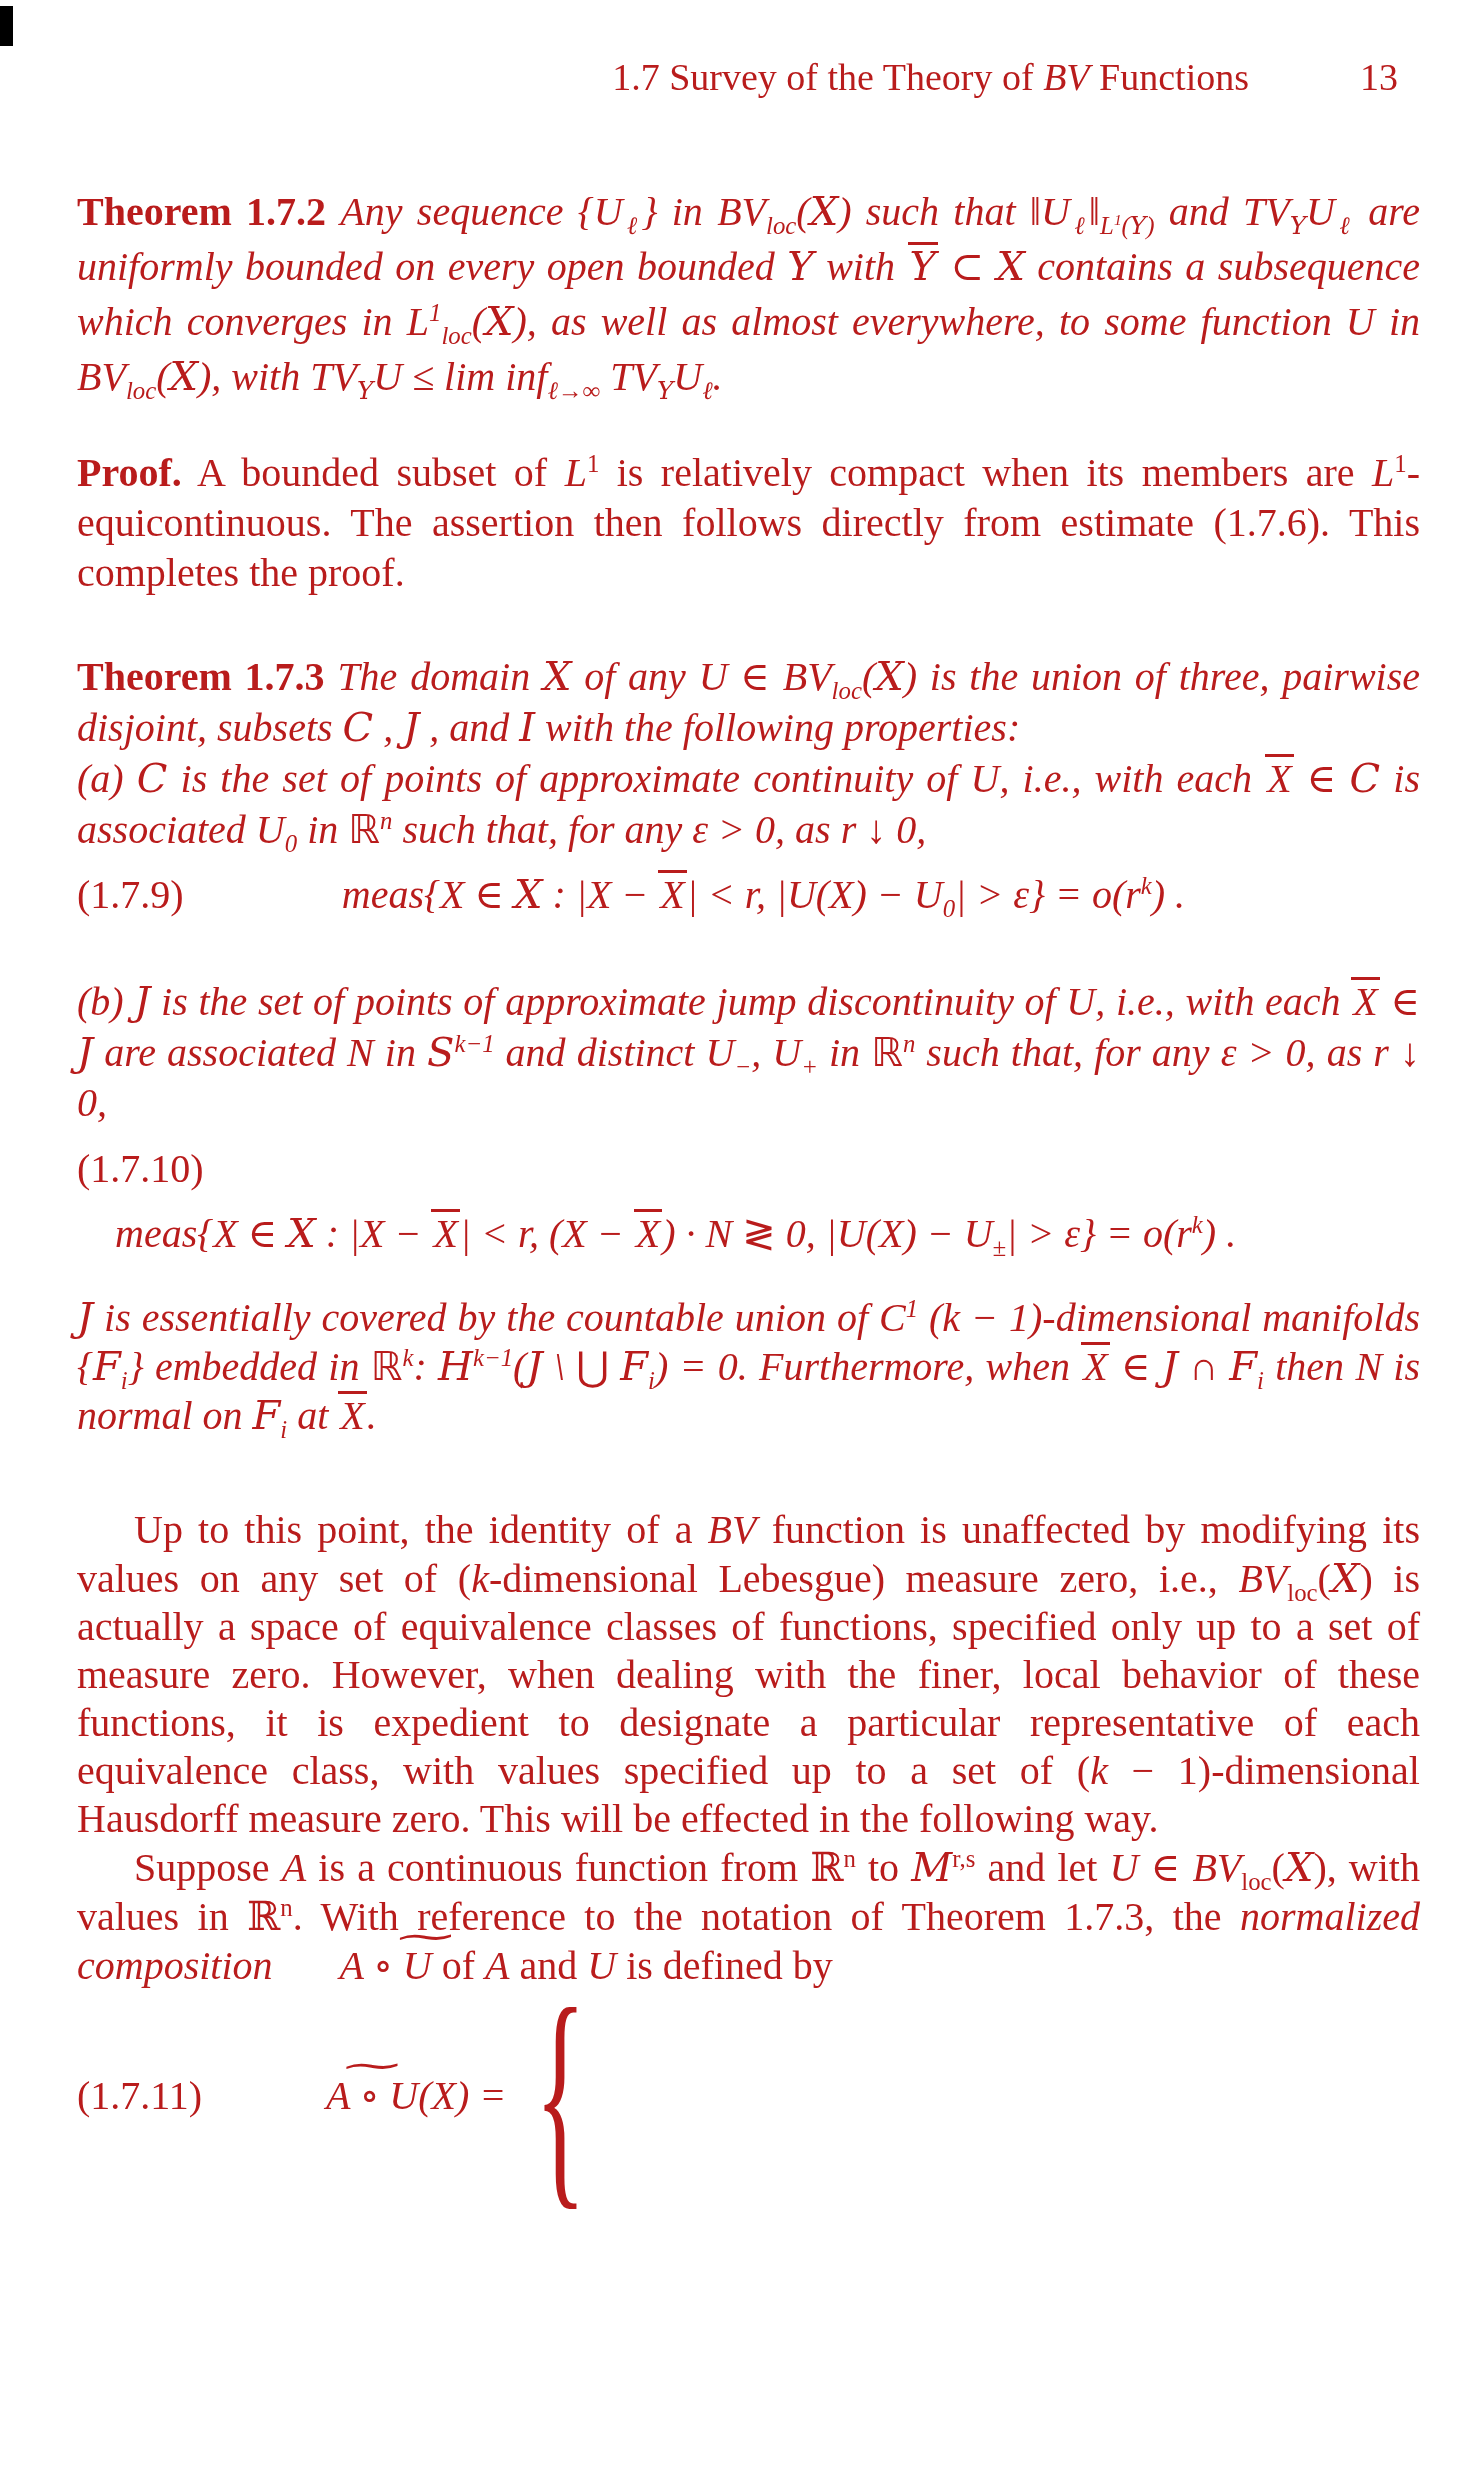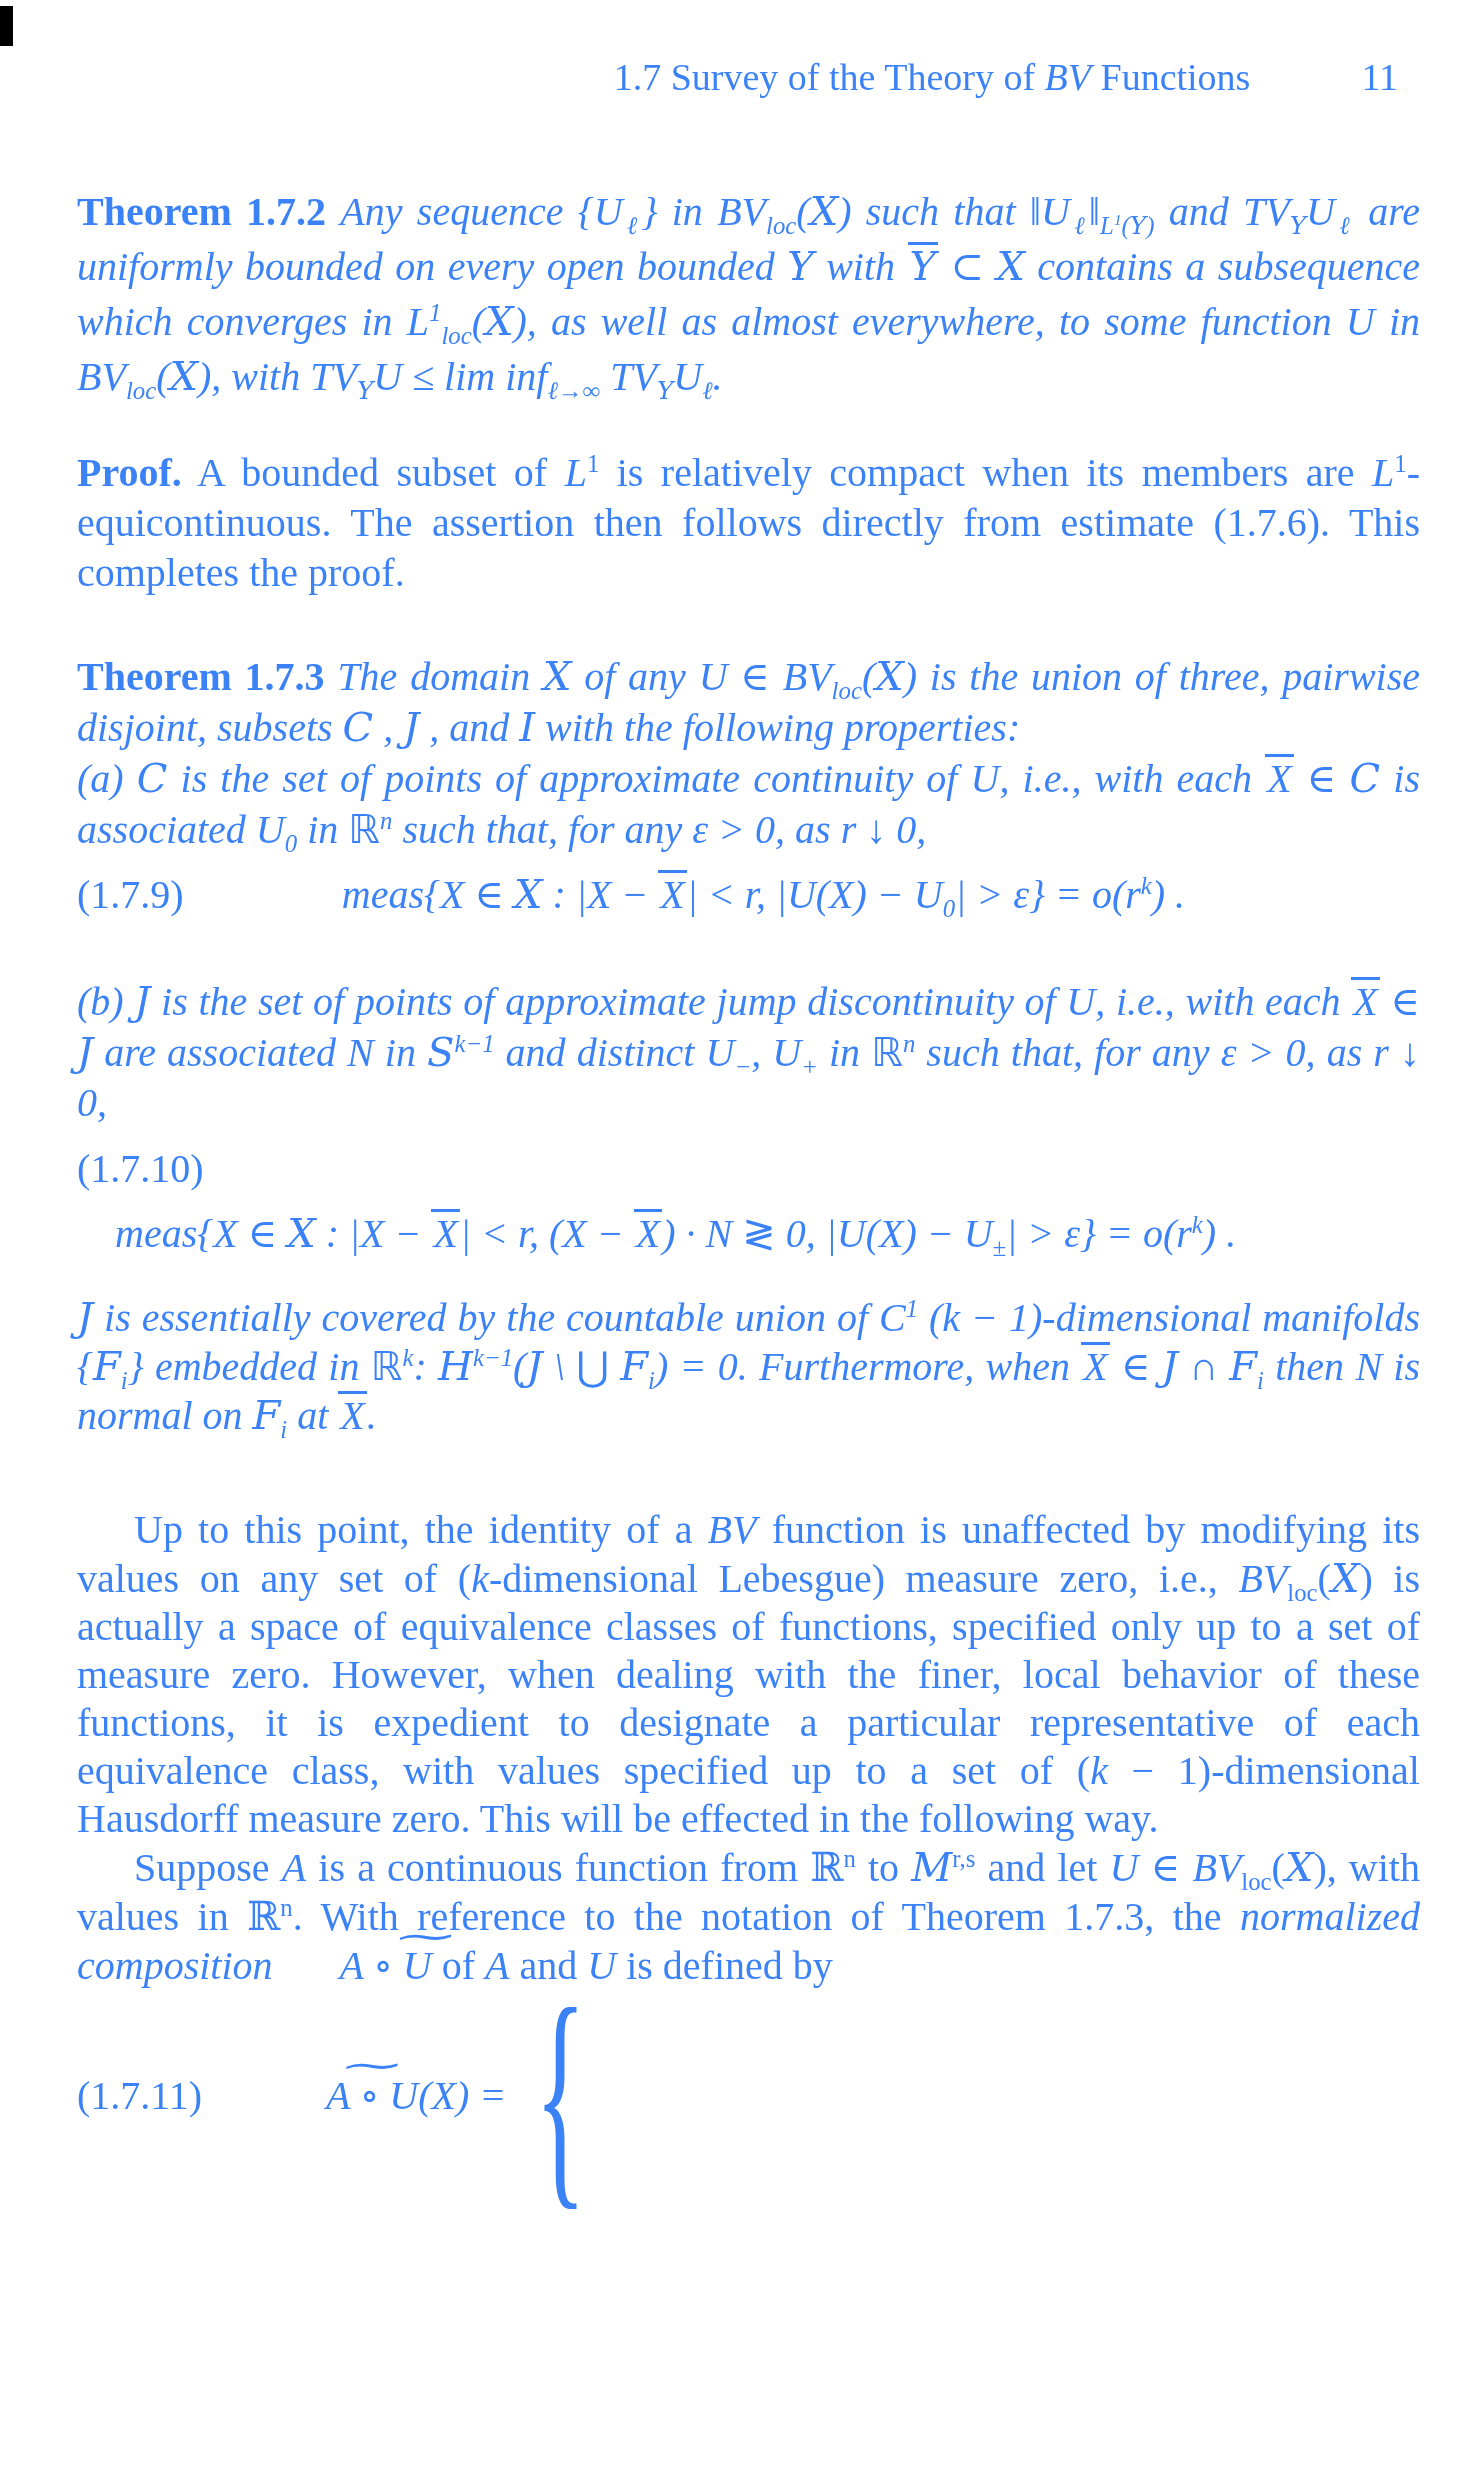--- a/index.html
+++ b/index.html
@@ -1,20 +1,20 @@
 <!DOCTYPE html>
 <html><head>
 <meta charset="utf-8">
 <style>
   html,body{margin:0;padding:0;background:#888;}
   .page{
     position:relative;
     width:1479px;height:2479px;
     background:#ffffff;
-    color:#3b82f6;
+    color:#b91c1c;
     font-family:"Liberation Serif","DejaVu Serif","DejaVu Sans",serif;
     font-size:40px;line-height:50px;
     box-sizing:border-box;
     padding:0 59px 0 77px;
     overflow:hidden;
   }
   .scan-artifact{position:absolute;left:0;top:6px;width:13px;height:40px;background:#000;}
   header{
     padding-top:55px;
     display:flex;justify-content:flex-end;align-items:baseline;
@@ -75,21 +75,21 @@
 </style>
 </head>
 <body>
 
 <div class="page">
 
   <div class="scan-artifact"></div>
 
   <header>
     <span>1.7  Survey of the Theory of <span class="itl">BV</span> Functions</span>
-    <span>11</span>
+    <span>13</span>
   </header>
 
   <p class="para th172"><b class="lbl">Theorem 1.7.2</b> <span class="it">Any sequence {U<span class="subs">ℓ</span>} in BV<span class="subs">loc</span>(<span class="scr">X</span>) such that ‖U<span class="subs">ℓ</span>‖<span class="subs">L<span class="sups">1</span>(<span class="scr">Y</span>)</span> and TV<span class="subs"><span class="scr">Y</span></span>U<span class="subs">ℓ</span> are uniformly bounded on every open bounded <span class="scr">Y</span> with <span class="ovl"><span class="scr">Y</span></span> ⊂ <span class="scr">X</span> contains a subsequence which converges in L<span class="sups">1</span><span class="subs">loc</span>(<span class="scr">X</span>), as well as almost everywhere, to some function U in BV<span class="subs">loc</span>(<span class="scr">X</span>), with TV<span class="subs"><span class="scr">Y</span></span>U ≤ lim inf<span class="subs">ℓ→∞</span> TV<span class="subs"><span class="scr">Y</span></span>U<span class="subs">ℓ</span>.</span></p>
 
   <p class="para proof"><b class="lbl">Proof.</b> <span>A bounded subset of <span class="itl">L</span><span class="sups">1</span> is relatively compact when its members are <span class="itl">L</span><span class="sups">1</span>-equicontinuous. The assertion then follows directly from estimate (1.7.6). This completes the proof.</span></p>
 
 
   <div class="th173">
     <p class="para"><b class="lbl">Theorem 1.7.3</b> <span class="it">The domain <span class="scr">X</span> of any U ∈ BV<span class="subs">loc</span>(<span class="scr">X</span>) is the union of three, pairwise disjoint, subsets <span class="scr">C</span> , <span class="scr">J</span> , and <span class="scr">I</span> with the following properties:</span></p>
     <p class="para it">(a) <span class="scr">C</span> is the set of points of approximate continuity of U, i.e., with each <span class="ovl">X</span> ∈ <span class="scr">C</span> is associated U<span class="subs">0</span> in ℝ<span class="sups">n</span> such that, for any ε &gt; 0, as r ↓ 0,</p>

